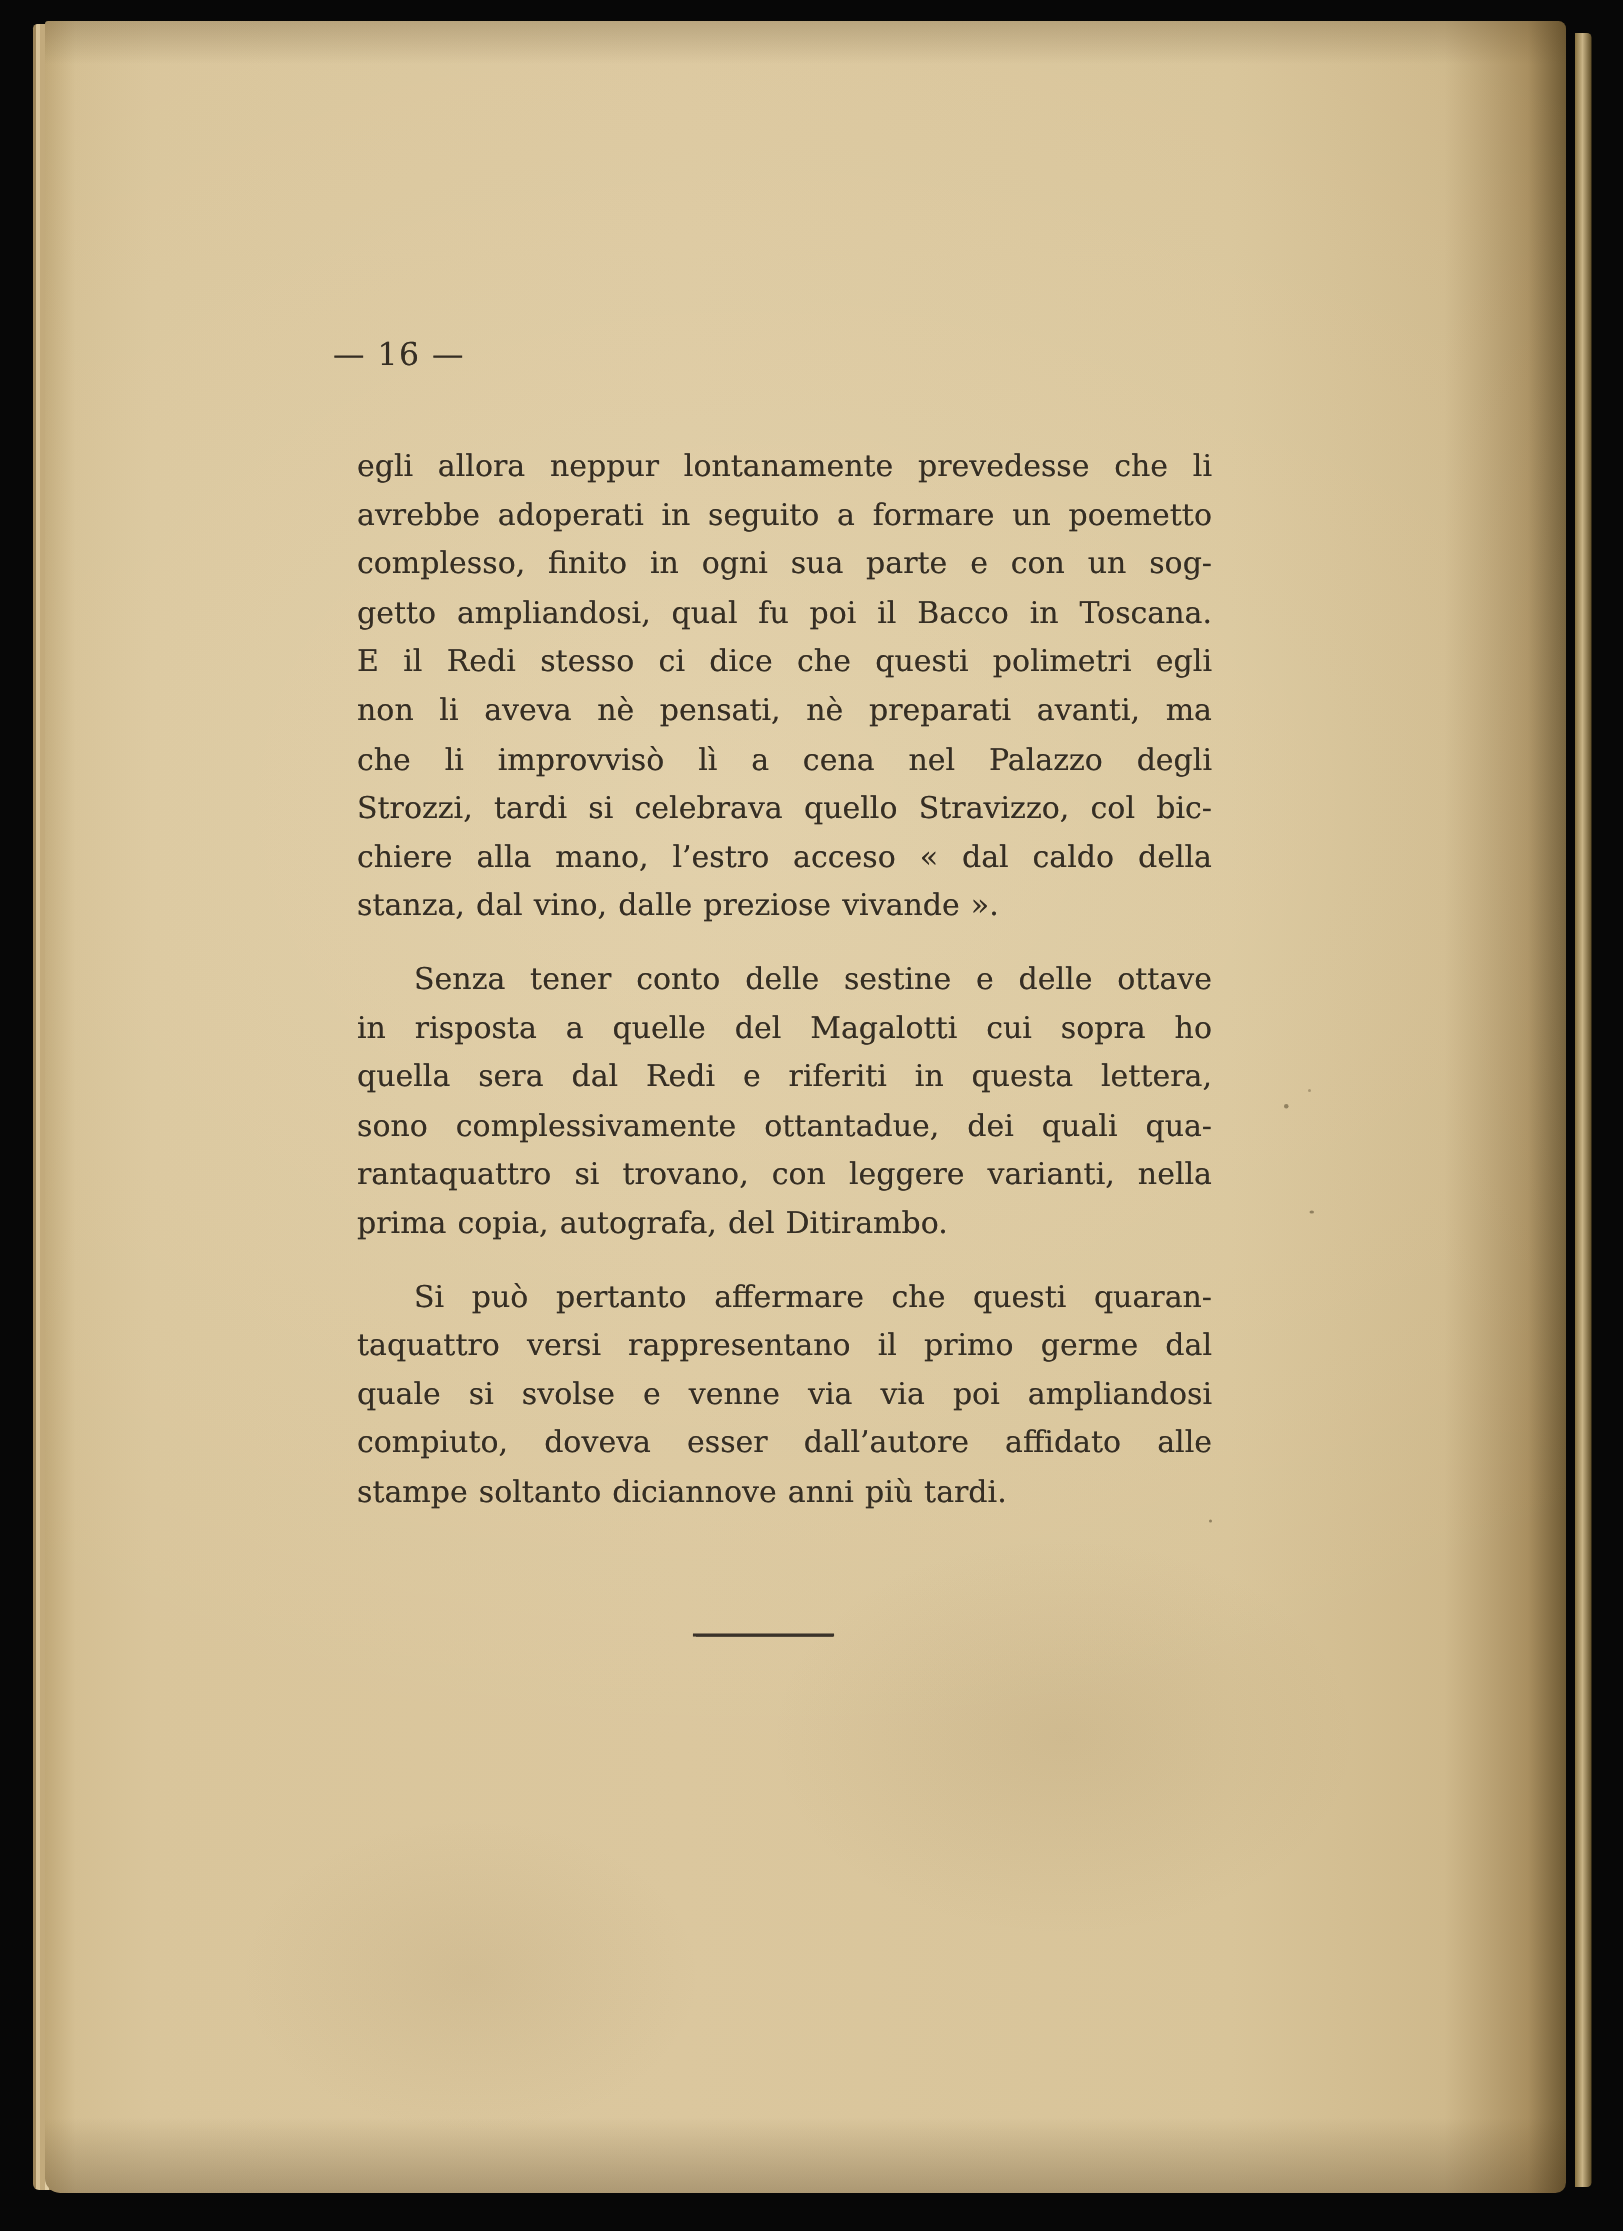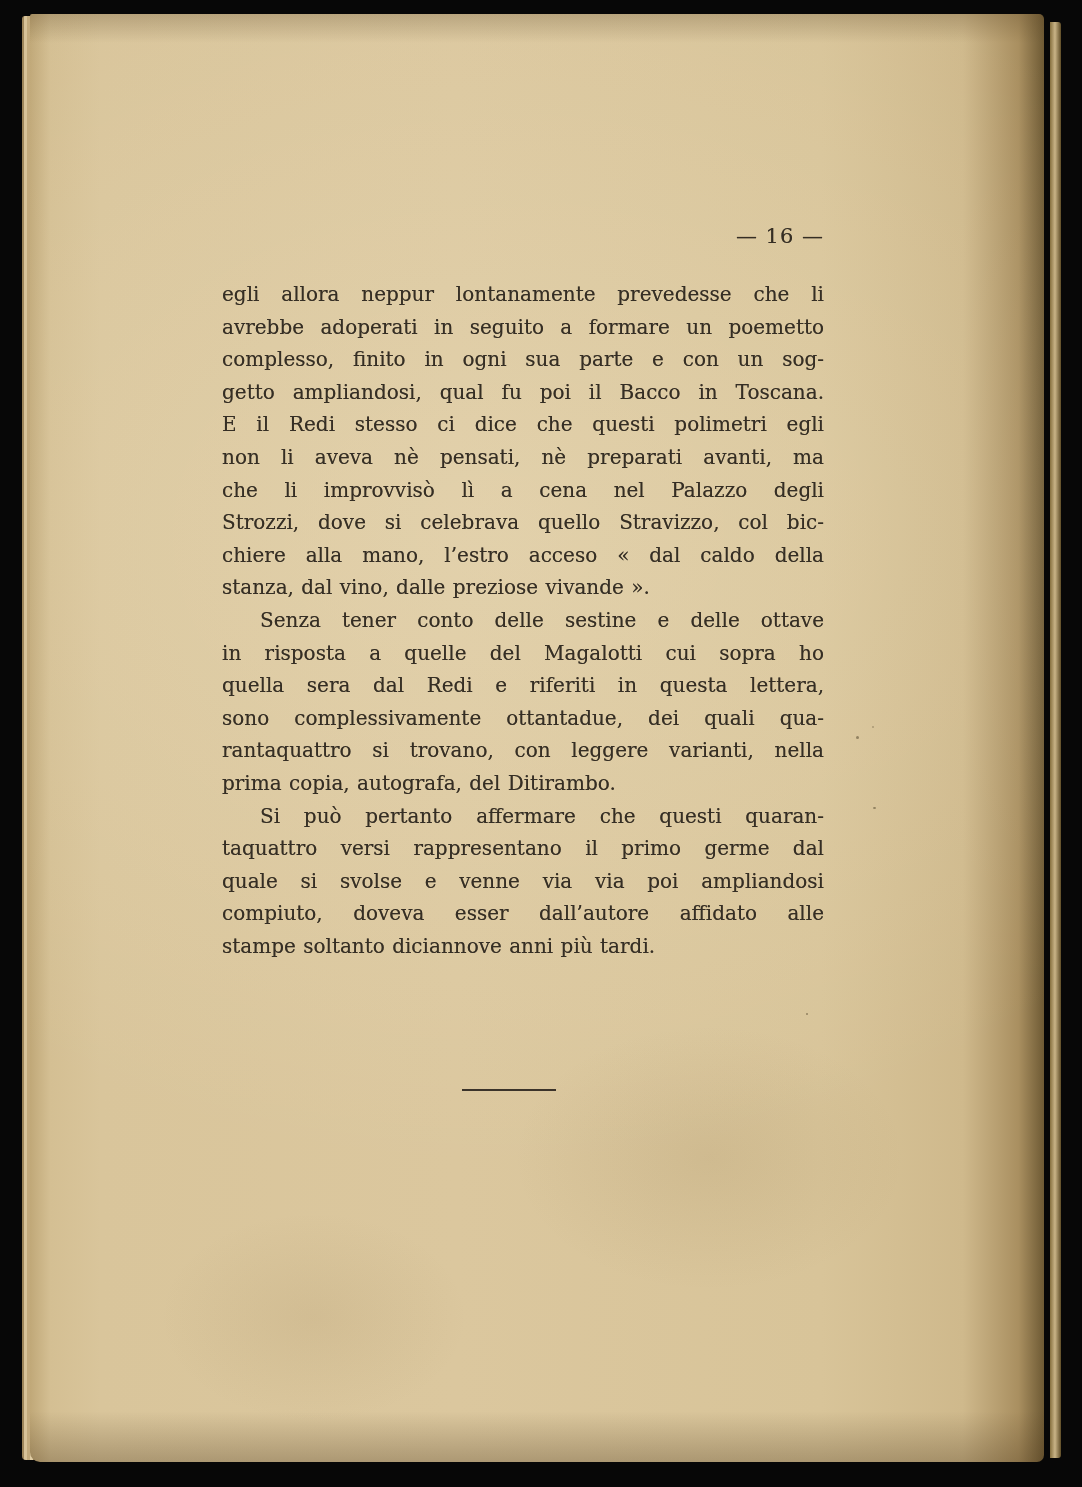--- a/index.html
+++ b/index.html
@@ -63,37 +63,37 @@
     width: 11px;
     height: 1436px;
     background: linear-gradient(90deg, #86703f 0%, #c9b487 45%, #5e4c26 100%);
     border-radius: 0 3px 3px 0;
   }
   .page-number {
     position: absolute;
     left: 222px;
     top: 224px;
     width: 602px;
-    text-align: right;
+    text-align: left;
     font-size: 21px;
     letter-spacing: 1px;
     color: var(--ink, #352e24);
     text-shadow: 0 0 0.4px rgba(53,46,36,0.55);
   }
   .text-block {
     position: absolute;
     left: 222px;
     top: 278px;
     width: 602px;
     font-size: 20px;
     line-height: 32.6px;
     color: var(--ink, #352e24);
     text-shadow: 0 0 0.4px rgba(53,46,36,0.55);
   }
-  .paragraph { margin: 0; }
+  .paragraph { margin: 16px; }
   .line {
     text-align: justify;
     text-align-last: justify;
     word-spacing: 1px;
   }
   .line.last {
     text-align-last: left;
   }
   .line.indent {
     padding-left: 38px;
@@ -134,21 +134,21 @@
 
   <div class="text-block">
       <div class="paragraph">
         <div class="line">egli allora neppur lontanamente prevedesse che li</div>
         <div class="line">avrebbe adoperati in seguito a formare un poemetto</div>
         <div class="line">complesso, finito in ogni sua parte e con un sog-</div>
         <div class="line">getto ampliandosi, qual fu poi il Bacco in Toscana.</div>
         <div class="line">E il Redi stesso ci dice che questi polimetri egli</div>
         <div class="line">non li aveva nè pensati, nè preparati avanti, ma</div>
         <div class="line">che li improvvisò lì a cena nel Palazzo degli</div>
-        <div class="line">Strozzi, dove si celebrava quello Stravizzo, col bic-</div>
+        <div class="line">Strozzi, tardi si celebrava quello Stravizzo, col bic-</div>
         <div class="line">chiere alla mano, l’estro acceso « dal caldo della</div>
         <div class="line last">stanza, dal vino, dalle preziose vivande ».</div>
       </div>
       <div class="paragraph">
         <div class="line indent">Senza tener conto delle sestine e delle ottave</div>
         <div class="line">in risposta a quelle del Magalotti cui sopra ho</div>
         <div class="line">quella sera dal Redi e riferiti in questa lettera,</div>
         <div class="line">sono complessivamente ottantadue, dei quali qua-</div>
         <div class="line">rantaquattro si trovano, con leggere varianti, nella</div>
         <div class="line last">prima copia, autografa, del Ditirambo.</div>

